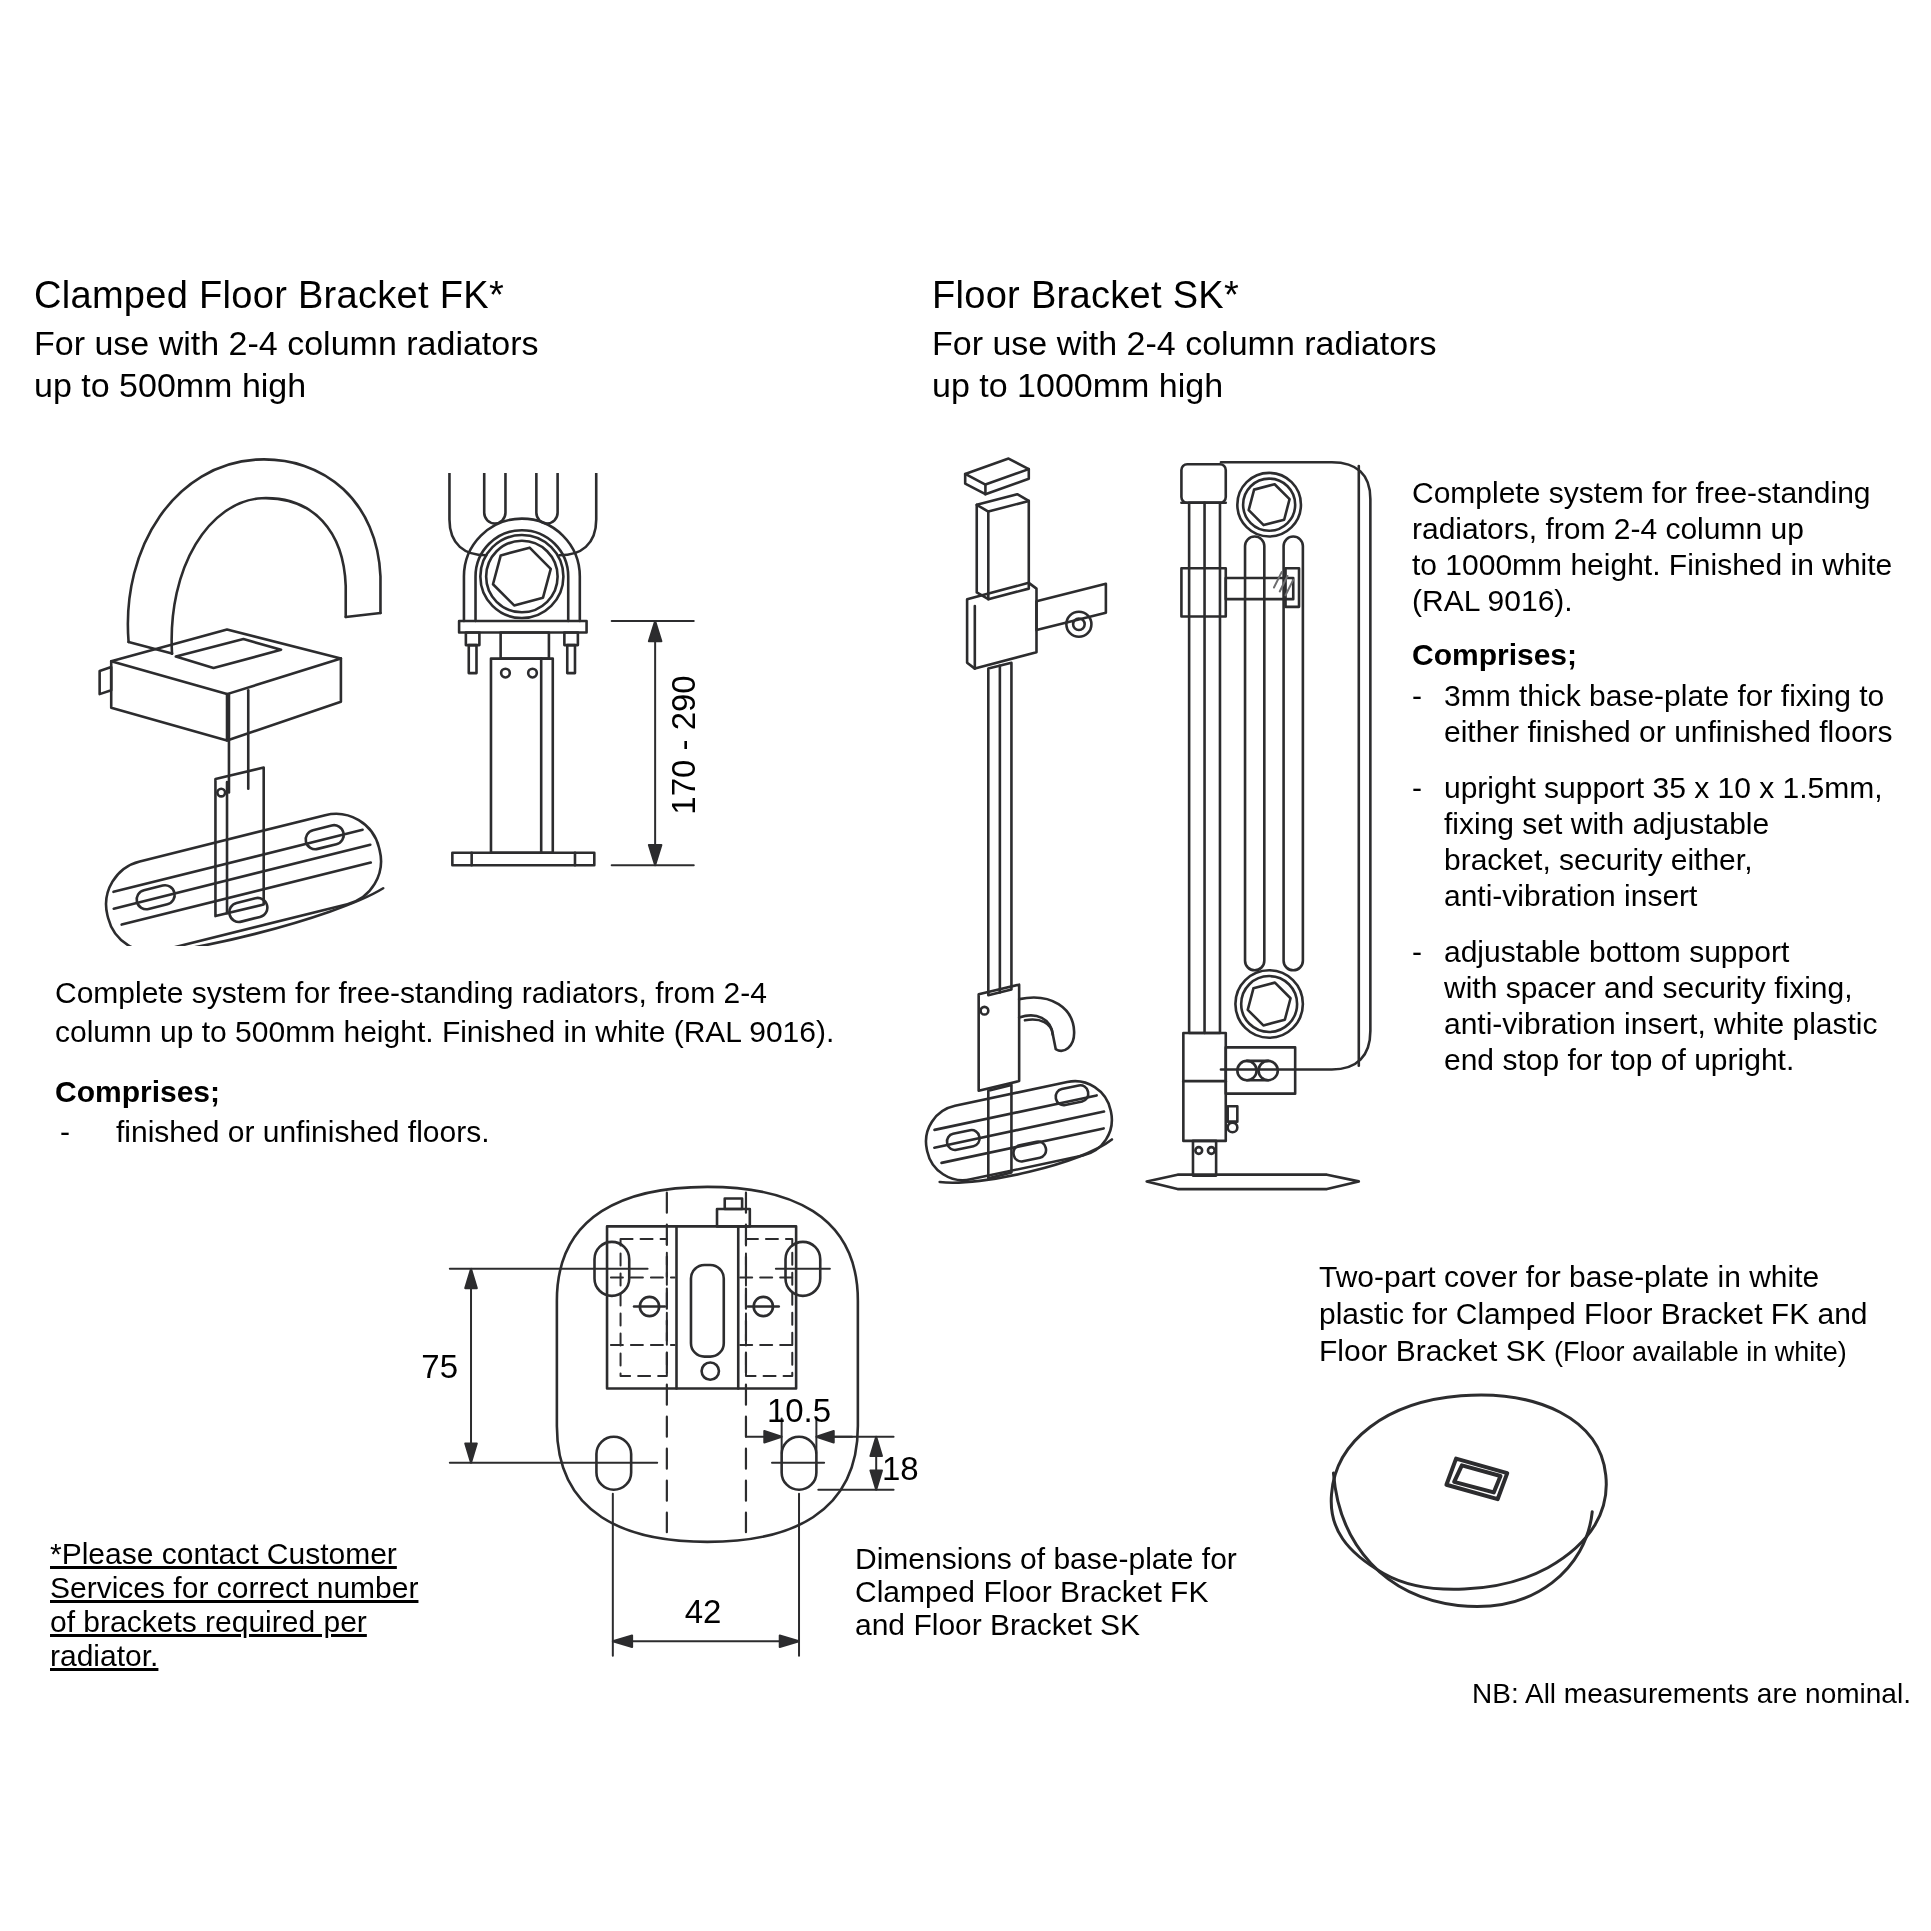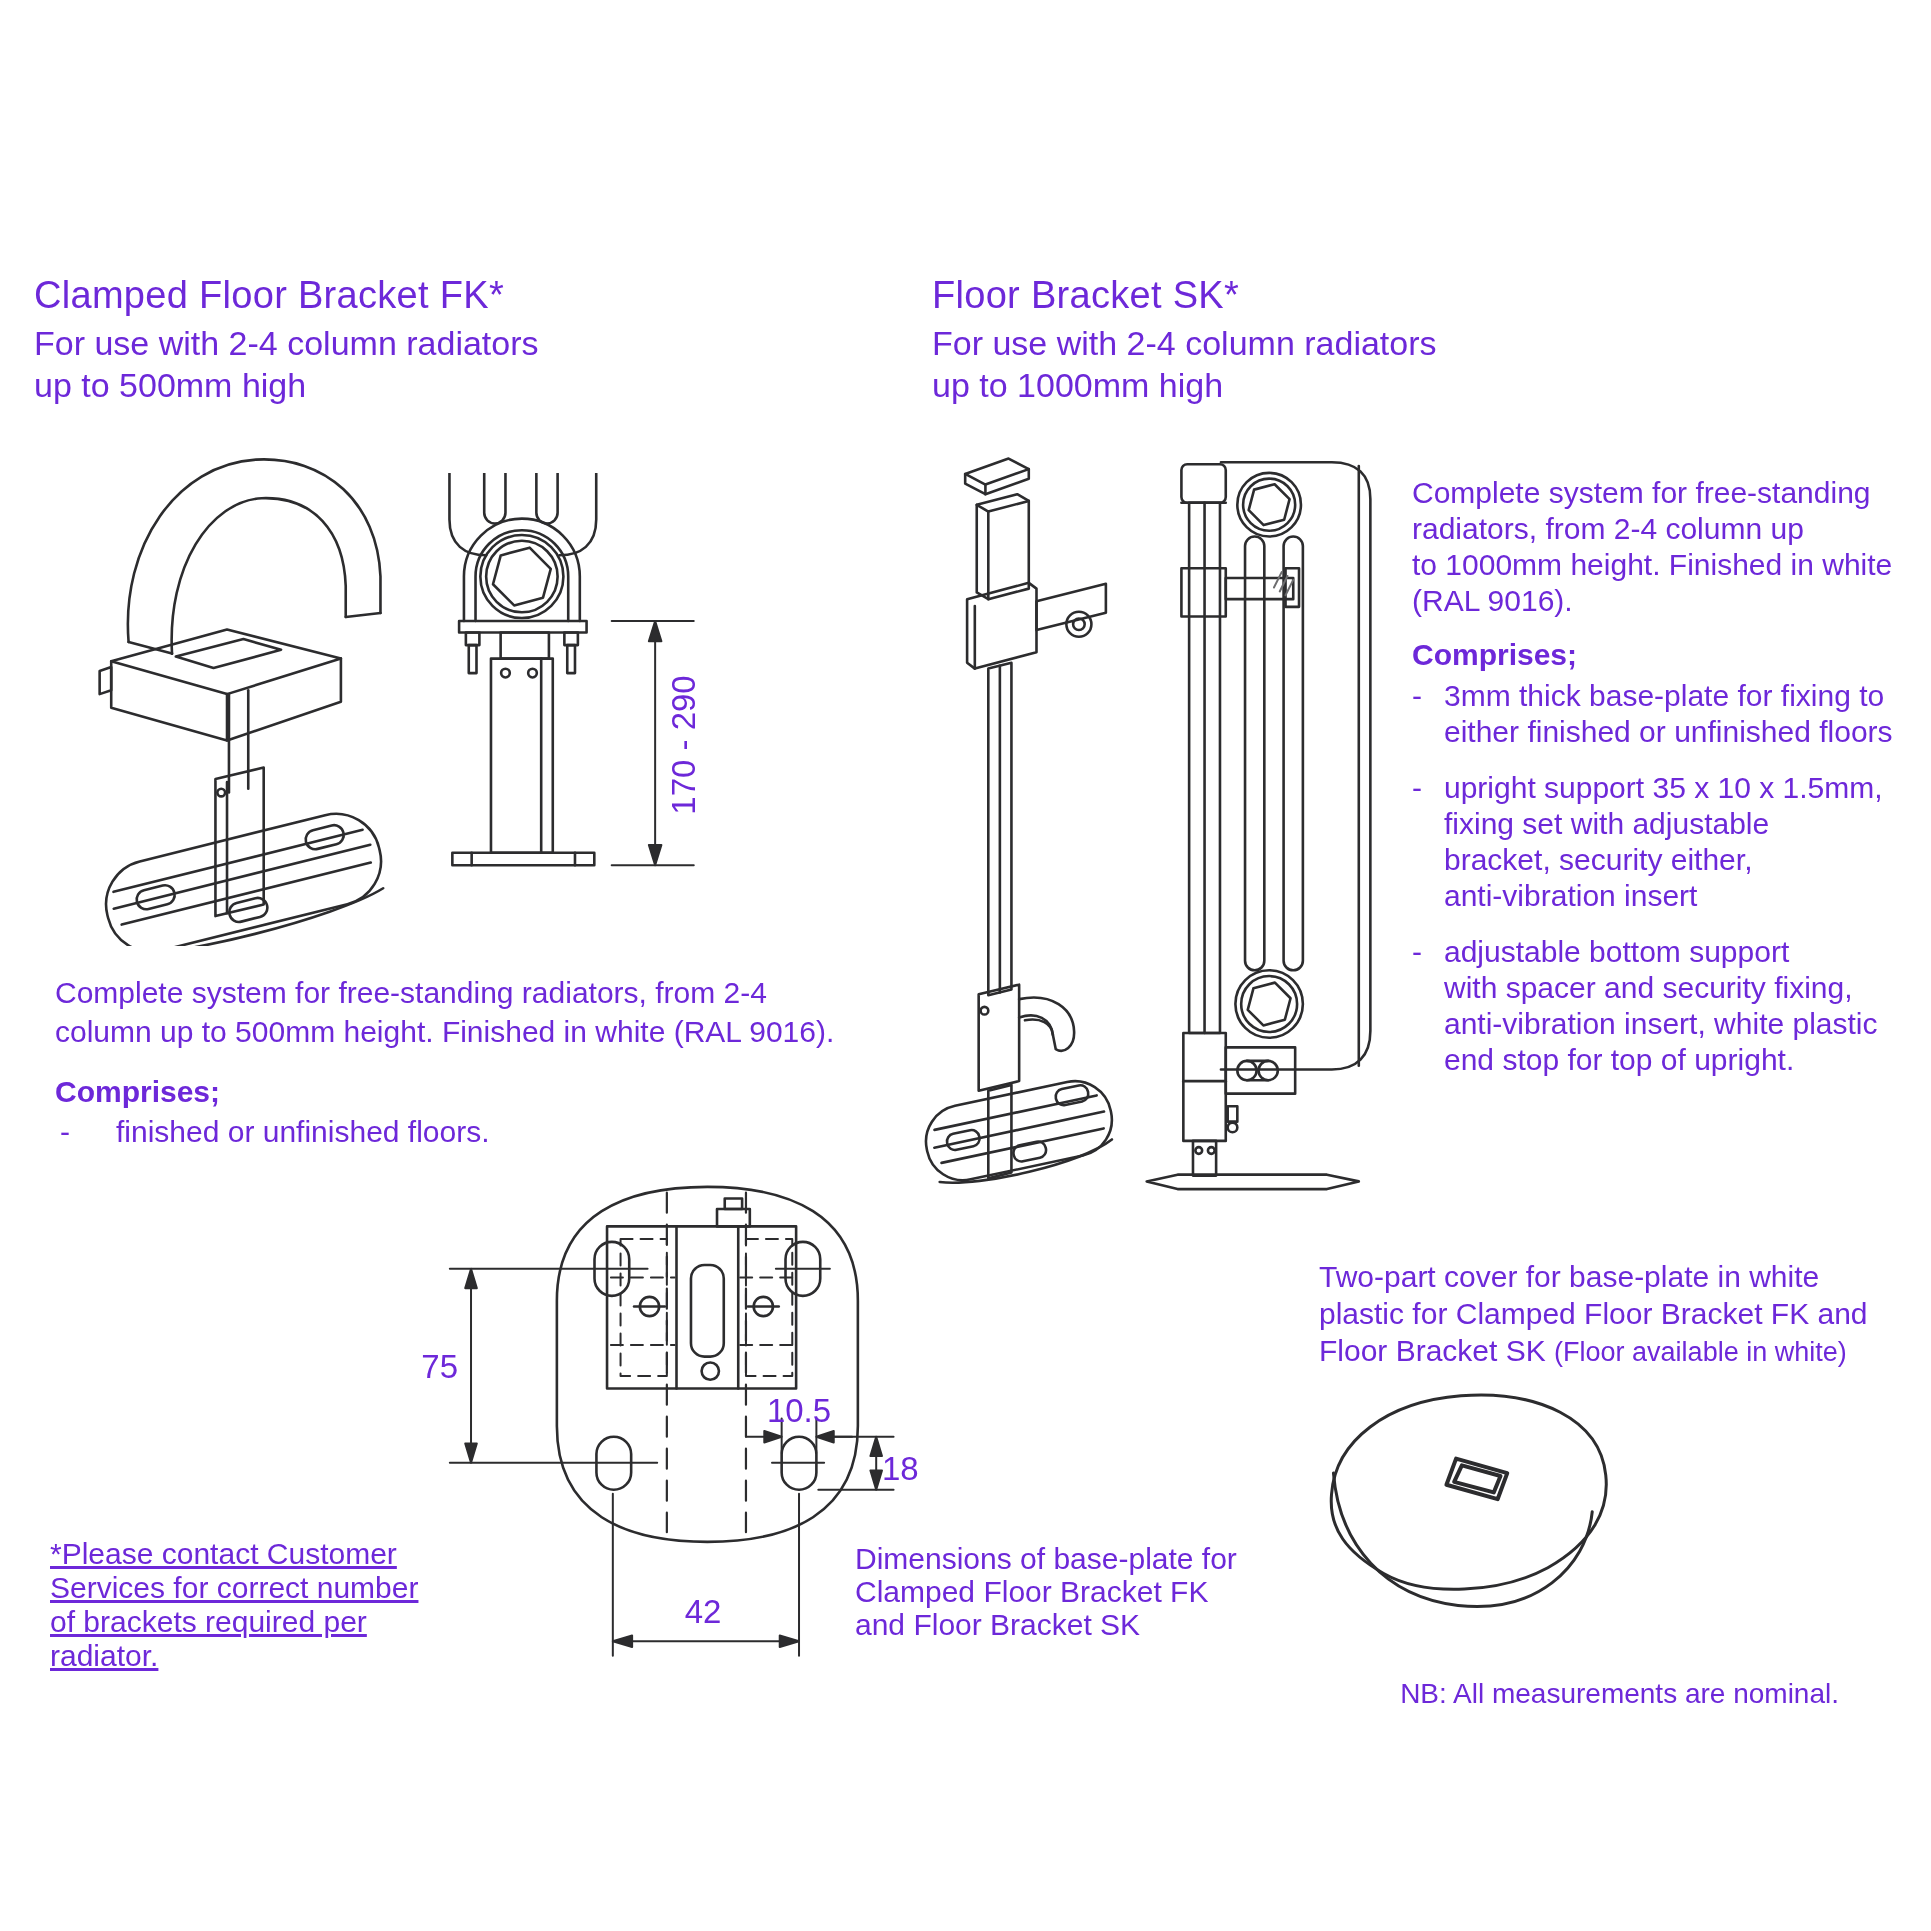--- a/index.html
+++ b/index.html
@@ -1,18 +1,18 @@
 <!DOCTYPE html>
 <html><head>
 <meta charset="utf-8">
 <style>
   html,body{margin:0;padding:0;background:#e8e8e8;}
   .page{
     position:relative; width:1931px; height:1931px; background:#ffffff;
-    font-family:"Liberation Sans","DejaVu Sans",sans-serif; color:#6d28d9;
+    font-family:"Liberation Sans","DejaVu Sans",sans-serif; color:#000000;
     overflow:hidden;
   }
   .abs{position:absolute;}
   .title{font-size:38px; letter-spacing:0.3px;}
   .sub{font-size:34px; line-height:42px;}
   .body{font-size:30px; line-height:39px;}
   .body-r{font-size:30px; line-height:36px;}
   .bold{font-weight:700;}
   .note{font-size:30px; line-height:34px;text-decoration:underline;}
   .caption{font-size:30px; line-height:33px;}
@@ -337,16 +337,16 @@
 
   <svg class="abs" style="left:1318px;top:1386px" width="309" height="237" viewBox="0 0 320 245" fill="none" stroke="#2c2c2e" stroke-width="3" stroke-linejoin="round" stroke-linecap="round">
     <path d="M 14,112 C 18,56 72,16 148,10 C 228,4 292,34 298,92 C 302,128 284,162 238,188 C 190,214 112,219 68,194 C 30,172 11,148 14,112 Z"></path>
     <path d="M 16,90 C 22,165 70,218 145,227 C 225,236 278,188 284,130"></path>
     <g stroke-width="4">
       <polygon points="143,75 196,90 186,117 133,102"></polygon>
       <polygon points="149,82 189,93 182,110 141,99"></polygon>
     </g>
   </svg>
 
-  <div class="abs nb" style="left:1400px;top:1678px;width:439px;text-align:right">NB: All measurements are nominal.</div>
+  <div class="abs nb" style="left:1472px;top:1678px;width:439px;text-align:center">NB: All measurements are nominal.</div>
 
 </div>
 
 
 </body></html>

